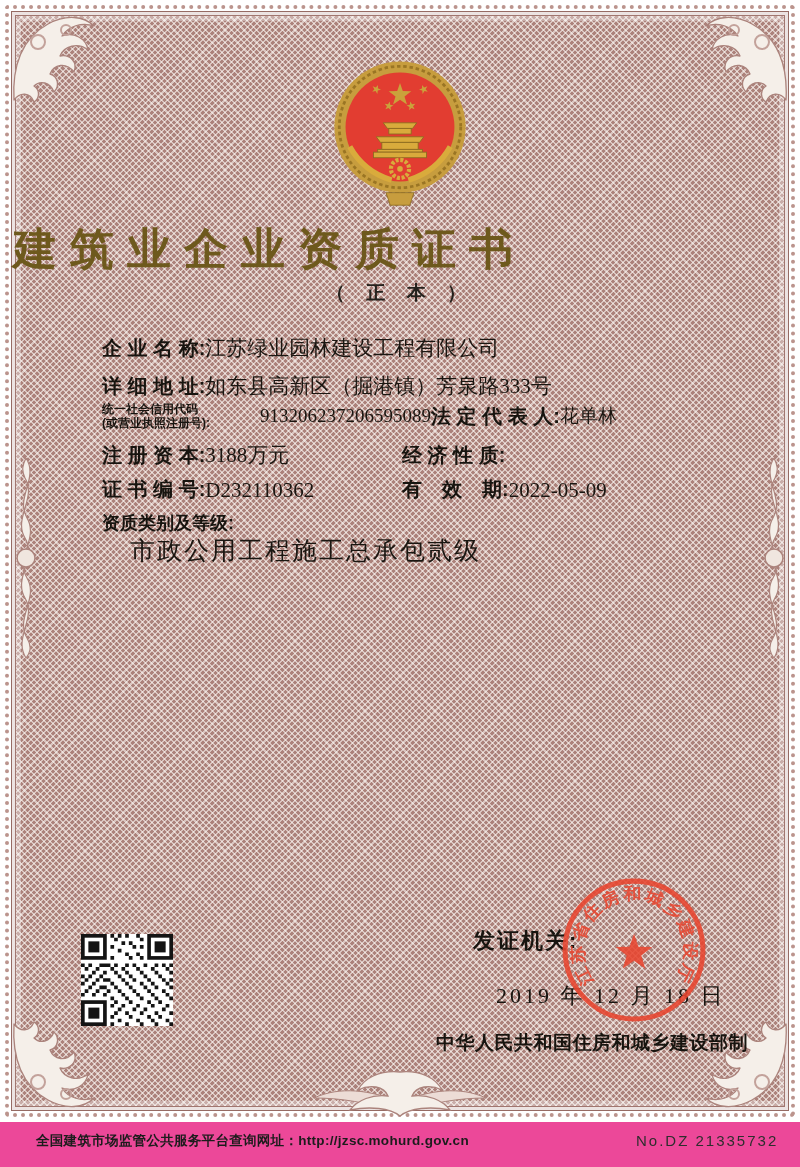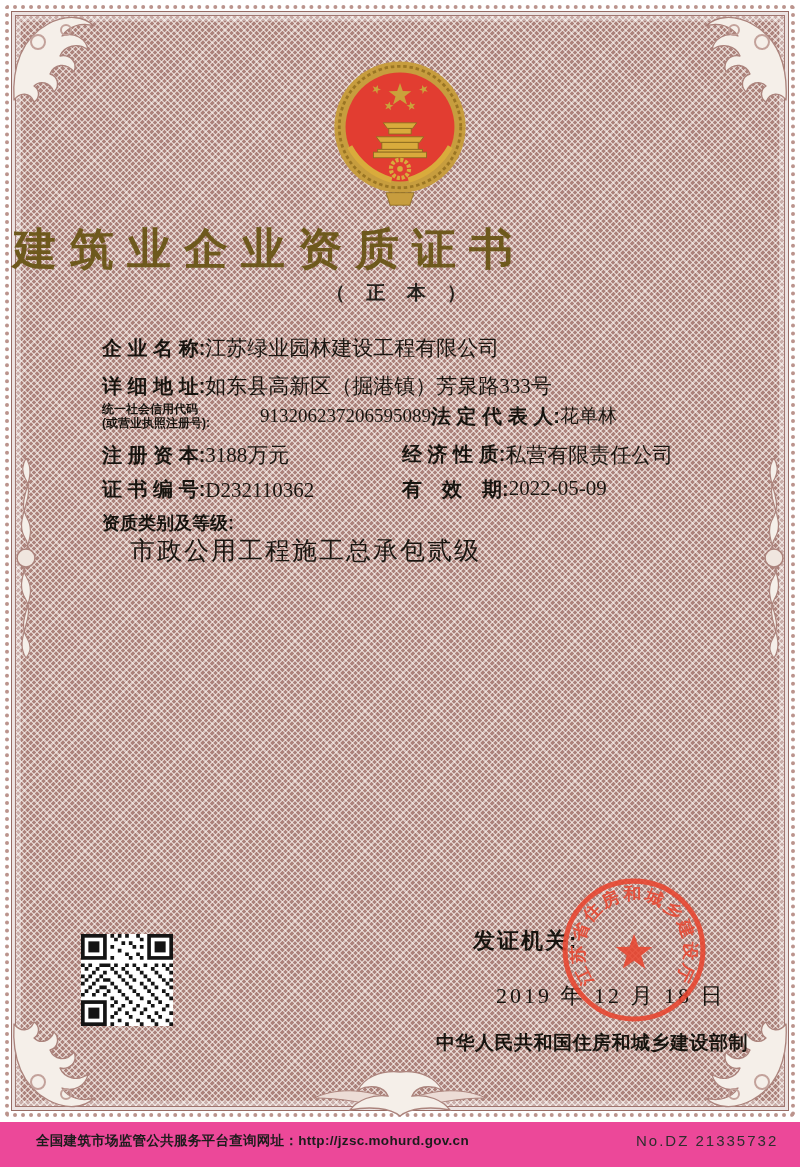--- a/index.html
+++ b/index.html
@@ -50,21 +50,21 @@
     font-size:19px;font-weight:bold;color:#24211c;letter-spacing:8px;}
 
   .row{position:absolute;left:102px;width:616px;display:flex;align-items:flex-end;}
   .label{font-weight:bold;font-size:20px;color:#17140f;white-space:nowrap;}
   .value{font-family:"Liberation Serif",serif;font-size:21px;color:#1a1611;white-space:nowrap;}
   .r1{top:334px}.r2{top:372px}.r3{top:402px;align-items:center;}
   .r4{top:441px}.r5{top:476px}
   .r6{top:511px}.r7{top:534px}
   .small-label{font-weight:bold;font-size:12px;line-height:14px;color:#17140f;width:158px;
     white-space:nowrap;}
-  .col2{position:absolute;left:300px;bottom:0;display:flex;align-items:flex-start;}
+  .col2{position:absolute;left:300px;bottom:0;display:flex;align-items:flex-end;}
   .r6 .label{font-size:18px;}
   .r7 .value{font-size:25px;margin-left:28px;letter-spacing:2px;}
   .r3 .value{font-size:19px;}
 
   .authority{position:absolute;left:473px;top:926px;font-size:22px;font-weight:bold;
     letter-spacing:2px;color:#17140f;}
   .issue-date{position:absolute;left:496px;top:981px;font-family:"Liberation Serif",serif;
     font-size:22px;letter-spacing:3px;color:#17140f;}
   .ministry{position:absolute;left:436px;top:1030px;font-family:"Liberation Serif",serif;
     font-weight:bold;font-size:19px;letter-spacing:.5px;color:#17140f;}
@@ -191,21 +191,20 @@
       <span class="value">913206237206595089</span>
       <span class="label">法 定 代 表 人:</span>
       <span class="value">花单林</span>
     </div>
 
     <div class="row r4">
       <span class="label">注 册 资 本:</span>
       <span class="value">3188万元</span>
       <span class="col2">
         <span class="label">经 济 性 质:</span>
-        <span class="value">私营有限责任公司</span>
       </span>
     </div>
 
     <div class="row r5">
       <span class="label">证 书 编 号:</span>
       <span class="value">D232110362</span>
       <span class="col2">
         <span class="label">有　效　期:</span>
         <span class="value">2022-05-09</span>
       </span>

